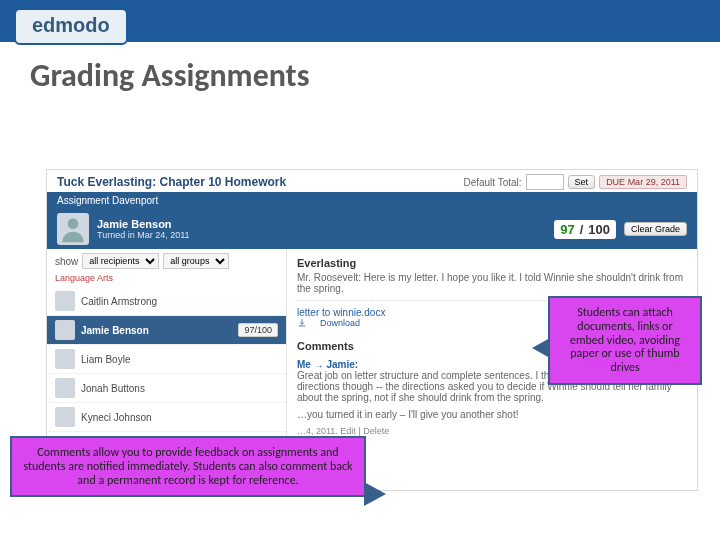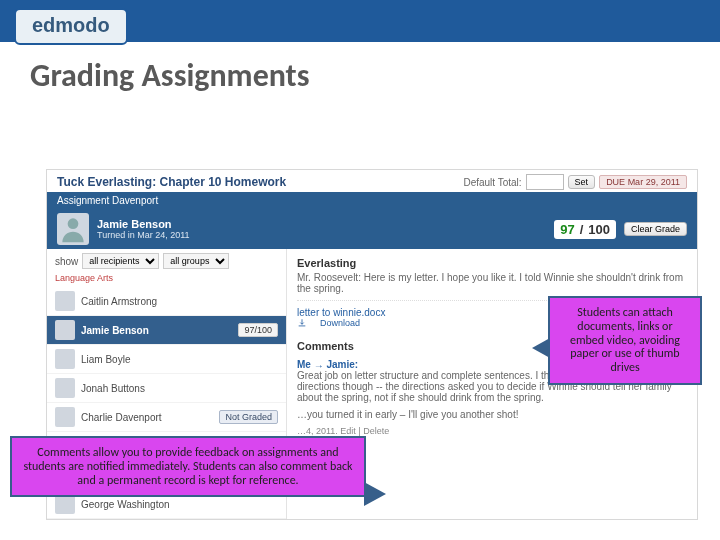--- a/index.html
+++ b/index.html
@@ -116,25 +116,20 @@
           <div class="row">
             <div class="av"></div>
             <div class="nm">Liam Boyle</div>
           </div>
           <div class="row">
             <div class="av"></div>
             <div class="nm">Jonah Buttons</div>
           </div>
           <div class="row">
             <div class="av"></div>
-            <div class="nm">Charlie Davenport</div>
-            <span class="badge badge-ng">Not Graded</span>
-          </div>
-          <div class="row">
-            <div class="av"></div>
             <div class="nm">Kyneci Johnson</div>
           </div>
           <div class="row">
             <div class="av"></div>
             <div class="nm">Lola Toledo</div>
           </div>
           <div class="row">
             <div class="av"></div>
             <div class="nm">George Washington</div>
           </div>

